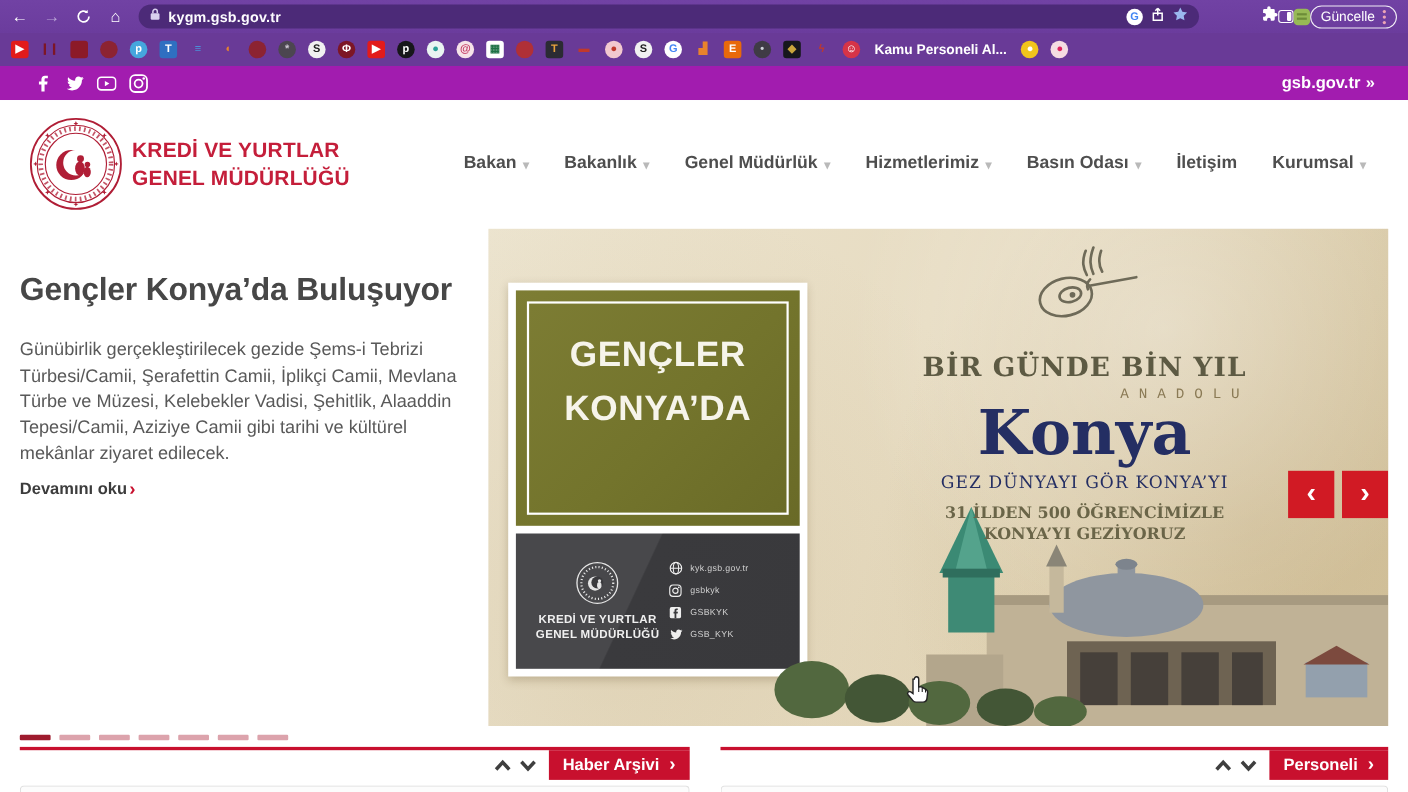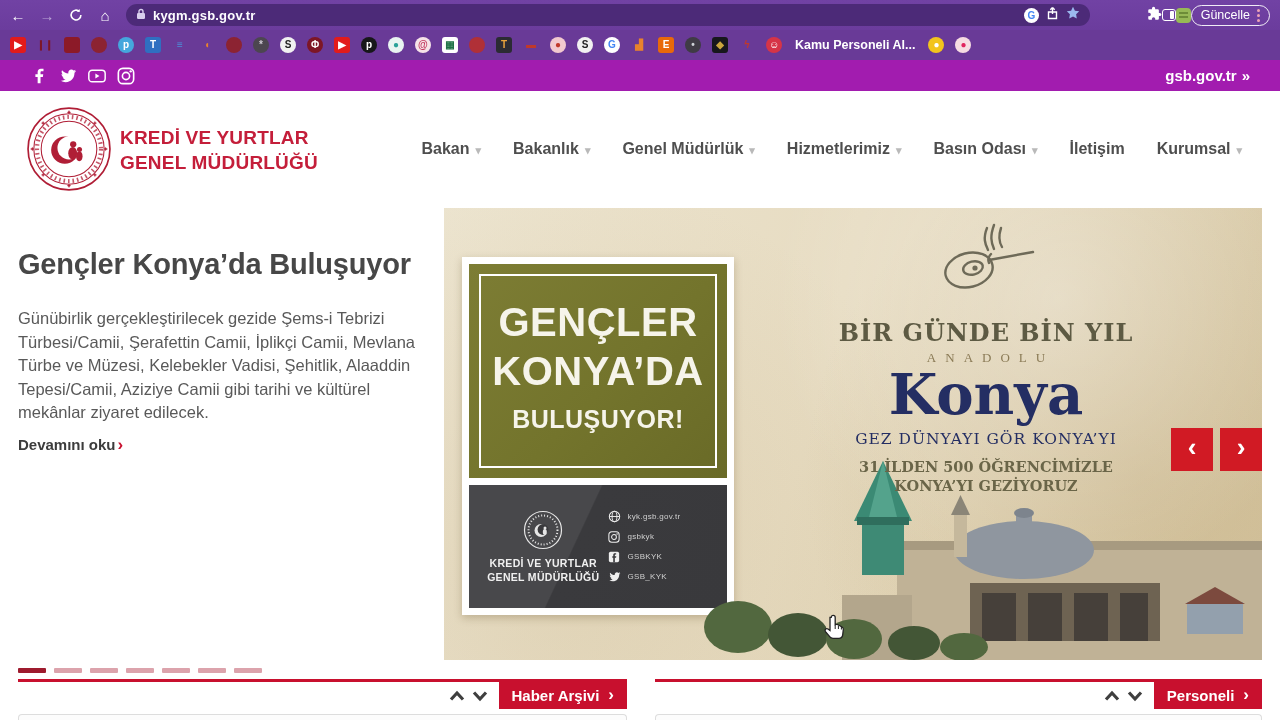--- a/index.html
+++ b/index.html
@@ -68,37 +68,37 @@
       radial-gradient(circle at 75% 20%, rgba(255,255,255,.35), rgba(255,255,255,0) 40%),
       radial-gradient(circle at 85% 60%, rgba(176,148,96,.25), rgba(176,148,96,0) 45%),
       radial-gradient(circle at 15% 80%, rgba(186,160,110,.20), rgba(186,160,110,0) 50%),
       linear-gradient(105deg,#ece4cf 0%,#e7dcc2 45%,#ddcfae 75%,#d5c5a0 100%); }
   .poster { position:absolute; left:18px; top:49px; width:272px; height:358px; background:#fff;
     padding:7px; display:flex; flex-direction:column; gap:7px; box-shadow:0 3px 8px rgba(80,60,20,.25); }
   .poster-olive { flex:0 0 214px; background:linear-gradient(135deg,#7d7d34 0%,#73742c 55%,#696a27 100%);
     position:relative; }
   .poster-olive .inner-frame { position:absolute; inset:10px; border:2px solid #fff; }
   .badge-text { position:absolute; left:0; right:0; top:34px; text-align:center; color:#f6f4ea; font-weight:700; }
-  .badge-text .l1, .badge-text .l2 { font-size:40px; letter-spacing:.5px; line-height:49px; }
+  .badge-text .l1, .badge-text .l2 { font-size:32px; letter-spacing:.5px; line-height:49px; }
   .badge-text .l3 { font-size:25px; letter-spacing:.5px; line-height:46px; }
   .poster-dark { flex:1; background:linear-gradient(115deg,#48484b 0%,#48484b 42%,#3a3a3d 42.5%,#39393c 100%);
     display:flex; align-items:center; padding:0 10px; }
   .pd-left { width:54%; text-align:center; }
   .pd-left .mini-seal { width:40px; height:40px; margin:0 auto 6px; }
   .pd-org { color:#f0f0f0; font-size:10.5px; font-weight:700; line-height:14px; letter-spacing:.3px; }
   .pd-right { width:46%; display:flex; flex-direction:column; gap:7px; }
   .ct-row { display:flex; align-items:center; gap:7px; }
   .ct-ic { width:13px; height:13px; display:flex; align-items:center; justify-content:center;
     color:#eee; font-size:11px; font-weight:700; }
   .ct-handle { color:#cfcfcf; font-size:8px; letter-spacing:.3px; }
 
   .poster-right { position:absolute; left:392px; top:10px; width:300px; text-align:center; z-index:3; }
   .tughra { height:86px; margin-bottom:2px; }
   .pr-top { font-family:"DejaVu Serif", serif; font-weight:700; color:#5d5a43; font-size:24px; letter-spacing:1px;margin-top:8px; }
-  .pr-sub { font-family:Liberation Serif, serif; color:#8a7a55; font-size:13px; letter-spacing:9px; margin-top:3px; text-indent:9px; }
+  .pr-sub { font-family:Liberation Mono, monospace; color:#8a7a55; font-size:13px; letter-spacing:9px; margin-top:3px; text-indent:9px;text-align:right; }
   .pr-main { font-family:"DejaVu Serif", serif; font-weight:700; color:#242e63; font-size:56px; line-height:60px; margin-top:-2px; }
   .pr-tag { font-family:"DejaVu Serif", serif; font-weight:400; color:#242e63; font-size:15.5px; letter-spacing:1px; margin-top:6px; }
   .pr-info { font-family:"DejaVu Serif", serif; font-weight:700; color:#6a6548; font-size:14.5px; line-height:19px; margin-top:9px; }
   .pr-date { color:#fff; font-size:27px; font-weight:700; letter-spacing:3px; margin-top:8px;
     text-shadow:0 0 2px rgba(120,105,70,.9), 0 2px 3px rgba(90,75,45,.8), 0 0 1px rgba(90,75,45,.9); }
 
   .mosque { position:absolute; left:258px; bottom:0; width:560px; height:205px; z-index:1; }
   .car-nav { position:absolute; top:220px; width:42px; height:43px; background:#d11a24; border:none;
     color:#fff; font-size:26px; font-weight:700; display:flex; align-items:center; justify-content:center;
     cursor:pointer; z-index:5; padding-bottom:4px; }
@@ -350,21 +350,20 @@
       <ellipse cx="212" cy="188" rx="26" ry="17" fill="#435636"></ellipse>
       <ellipse cx="262" cy="192" rx="24" ry="14" fill="#52683f"></ellipse>
     </svg>
 
     <div class="poster">
       <div class="poster-olive">
         <div class="inner-frame"></div>
         <div class="badge-text">
           <div class="l1">GENÇLER</div>
           <div class="l2">KONYA’DA</div>
-          <div class="l3">BULUŞUYOR!</div>
         </div>
       </div>
       <div class="poster-dark">
         <div class="pd-left">
           <div class="mini-seal">
             <svg viewBox="0 0 40 40" width="40" height="40">
               <circle cx="20" cy="20" r="18.5" fill="none" stroke="#e6e6e6" stroke-width="1.2"></circle>
               <circle cx="20" cy="20" r="14.5" fill="none" stroke="#e6e6e6" stroke-width="2" stroke-dasharray="1 2"></circle>
               <circle cx="18" cy="20.5" r="6.5" fill="#e6e6e6"></circle>
               <circle cx="20" cy="19.5" r="5.4" fill="#3a3a3d"></circle>

